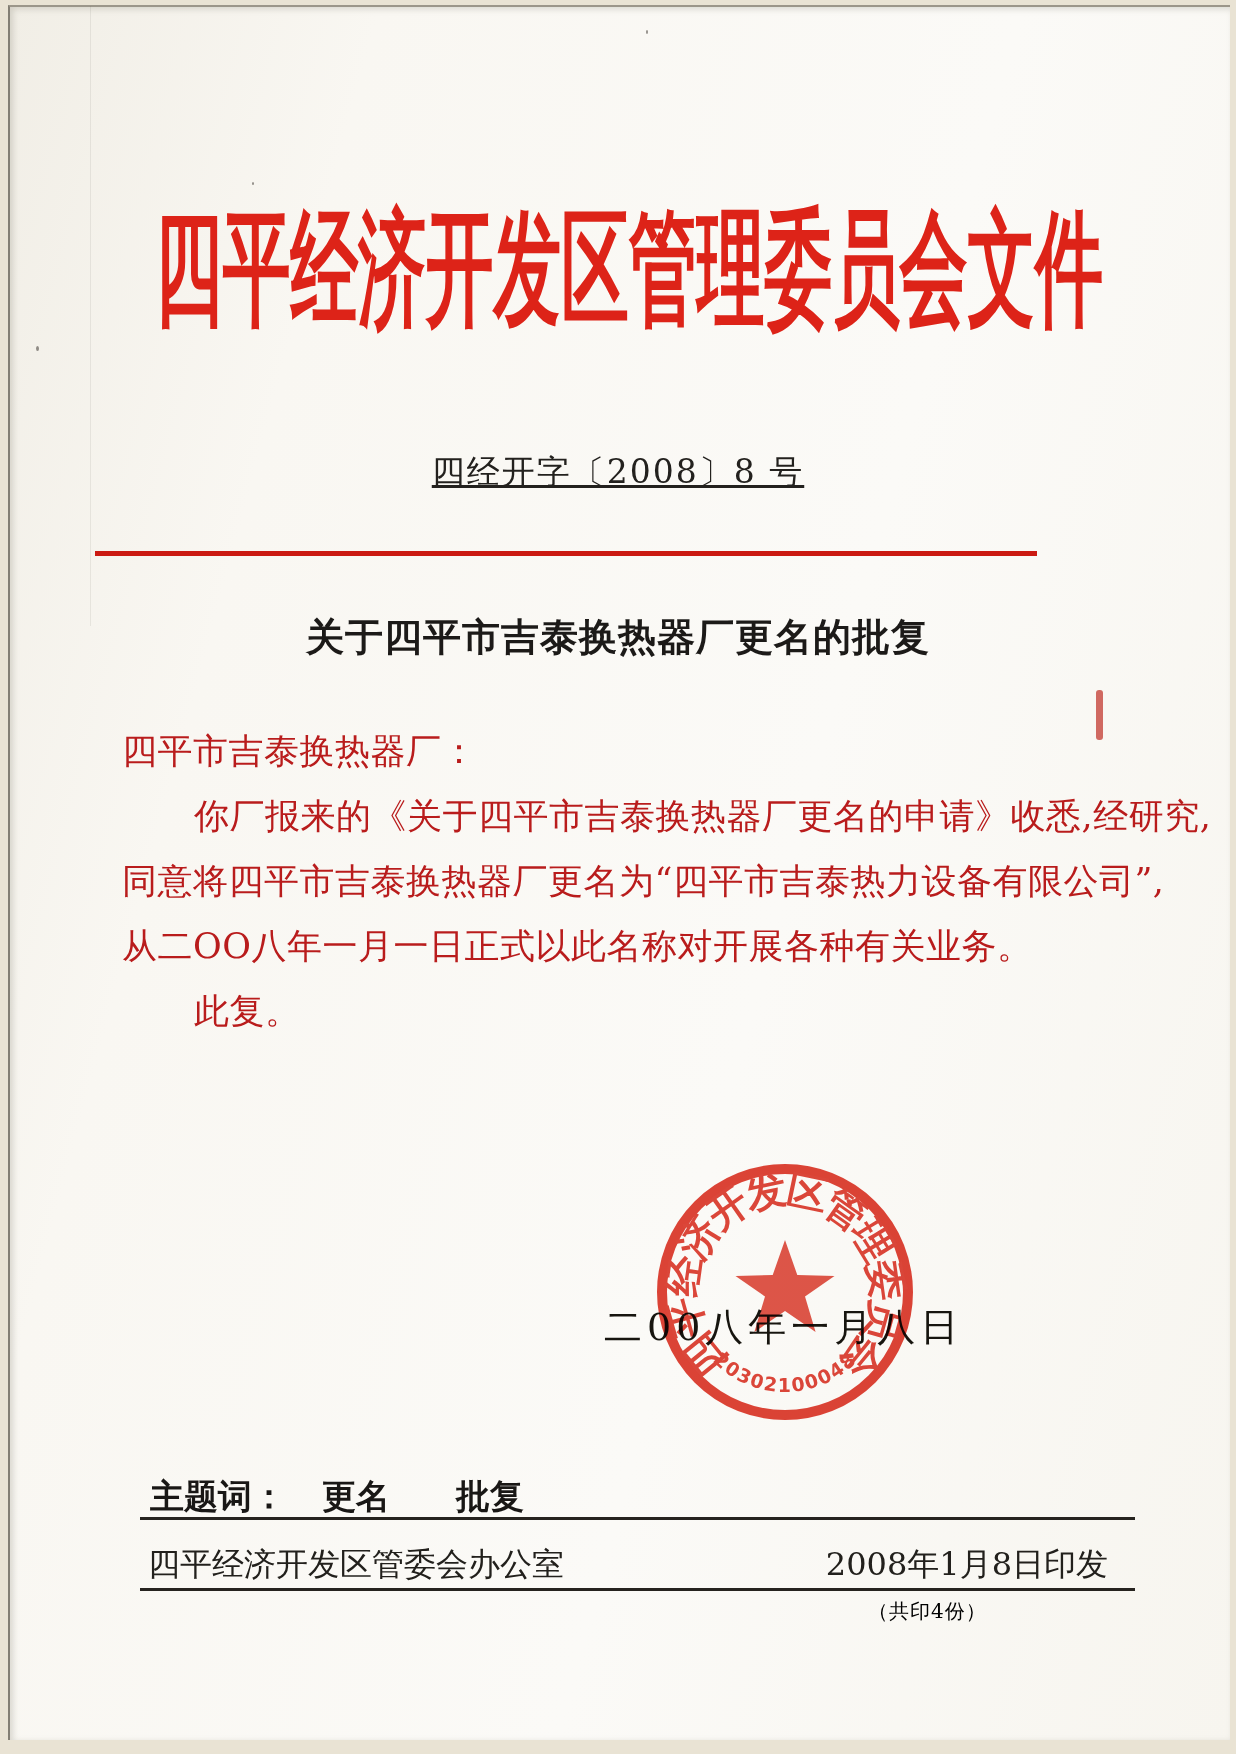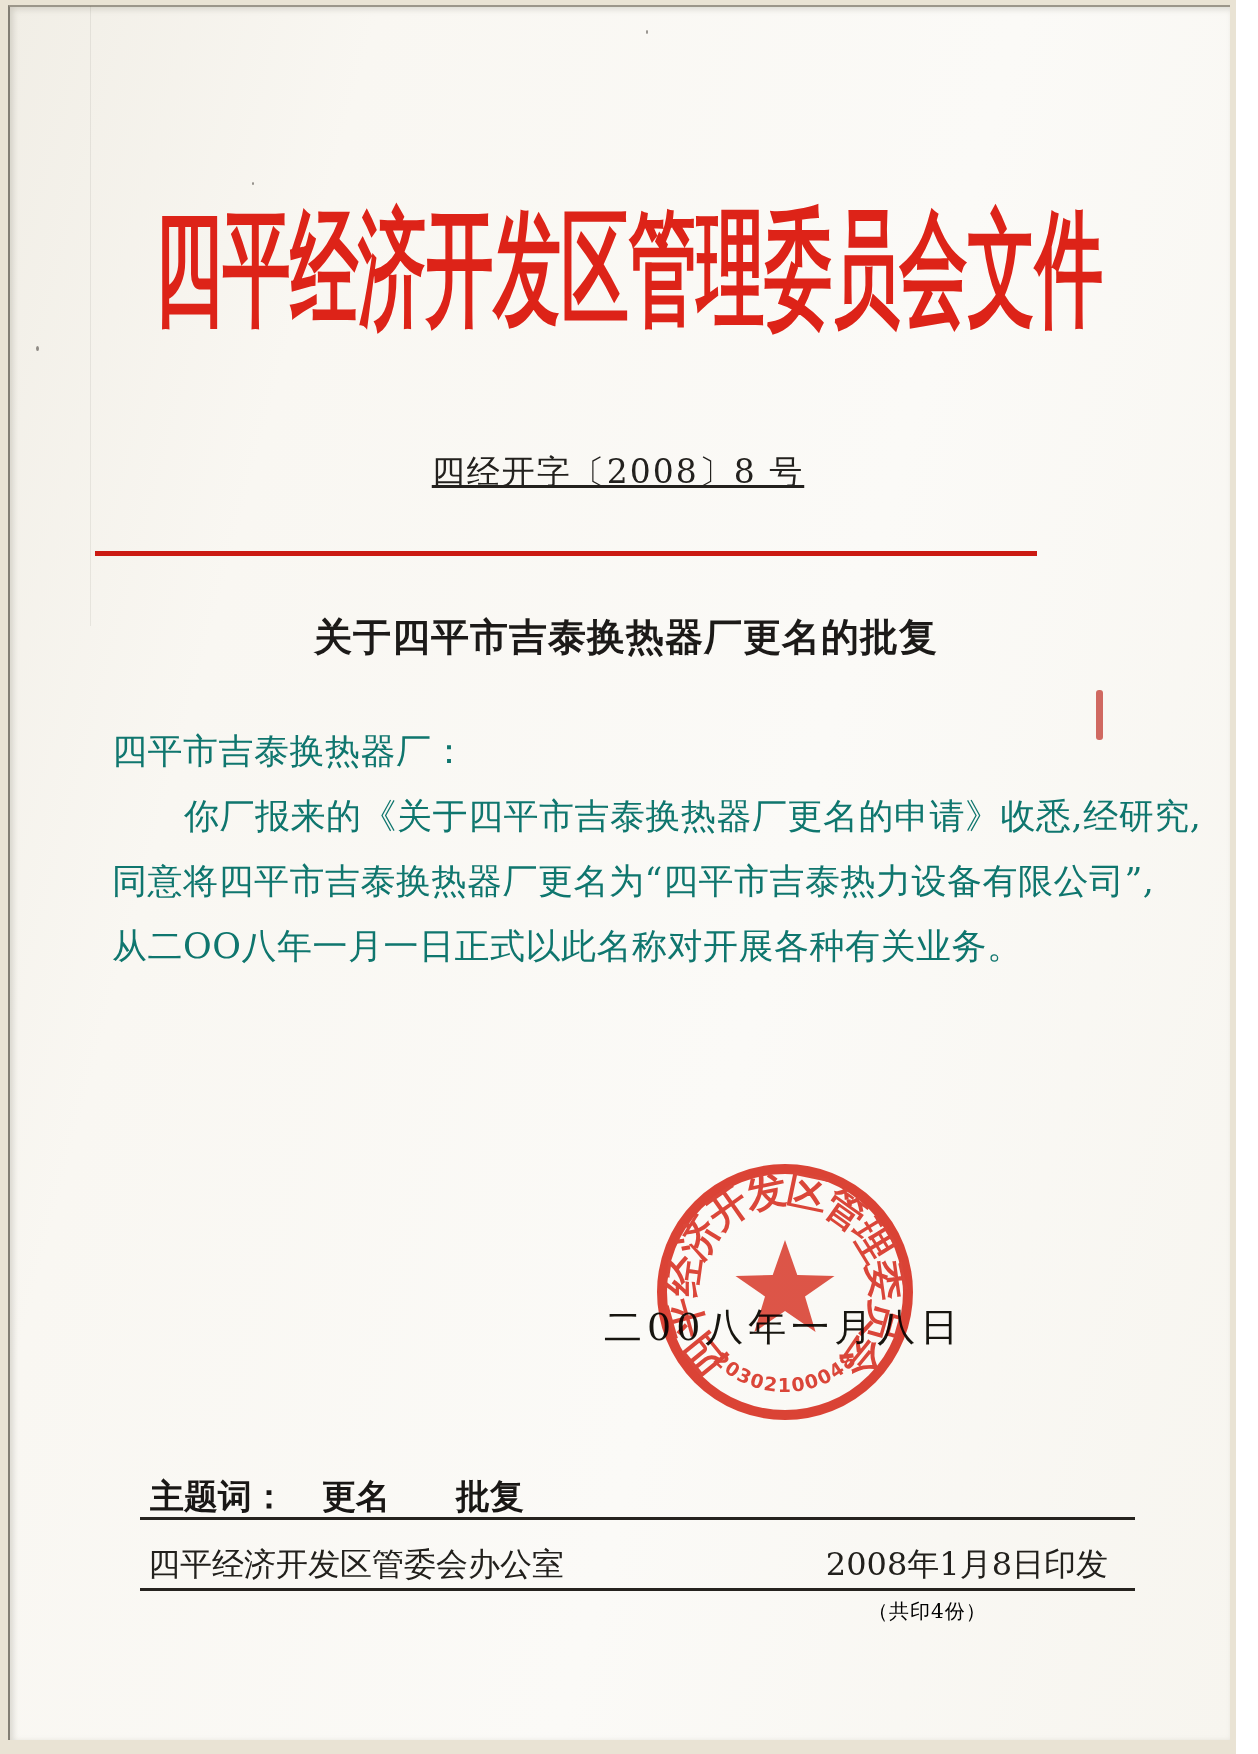--- a/index.html
+++ b/index.html
@@ -67,29 +67,28 @@
   .doc-title {
     position: absolute;
     left: 0; top: 612px;
     width: 100%;
     text-align: center;
     font-family: "DejaVu Sans", "Liberation Sans", sans-serif;
     font-weight: bold;
     font-size: 38px;
     color: #1c1a18;
     letter-spacing: 1px;
-    padding-left: 8px;
   }
 
   .body-block {
     position: absolute;
-    left: 112px; top: 722px;
+    left: 122px; top: 722px;
     width: 995px;
     font-size: 35px;
-    color: #0f766e;
+    color: #b91c1c;
     letter-spacing: 0.5px;
   }
   .body-line { height: 65px; line-height: 58px; white-space: nowrap; }
   .body-line.indent { padding-left: 72px; }
 
   .issue-date {
     position: absolute;
     left: 604px; top: 1302px;
     font-size: 38px;
     letter-spacing: 5px;
@@ -180,20 +179,21 @@
 
   <div class="red-rule"></div>
 
   <div class="doc-title">关于四平市吉泰换热器厂更名的批复</div>
 
   <div class="body-block">
     <div class="body-line">四平市吉泰换热器厂：</div>
     <div class="body-line indent">你厂报来的《关于四平市吉泰换热器厂更名的申请》收悉,经研究,</div>
     <div class="body-line">同意将四平市吉泰换热器厂更名为“四平市吉泰热力设备有限公司”,</div>
     <div class="body-line">从二OO八年一月一日正式以此名称对开展各种有关业务。</div>
+    <div class="body-line indent">此复。</div>
   </div>
 
   <div class="issue-date">二00八年一月八日</div>
 
   <svg class="seal-svg" width="300" height="300" xmlns="http://www.w3.org/2000/svg" xmlns:xlink="http://www.w3.org/1999/xlink">
     <defs>
       <path id="sealTopArc" d="M 93.4,217.4 A 88,88 0 1 1 206.6,217.4"></path>
       <path id="sealBottomArc" d="M 73.4,214.3 A 100,100 0 0 0 226.6,214.3"></path>
     </defs>
     <circle class="seal-ring" cx="150" cy="150" r="123"></circle>

